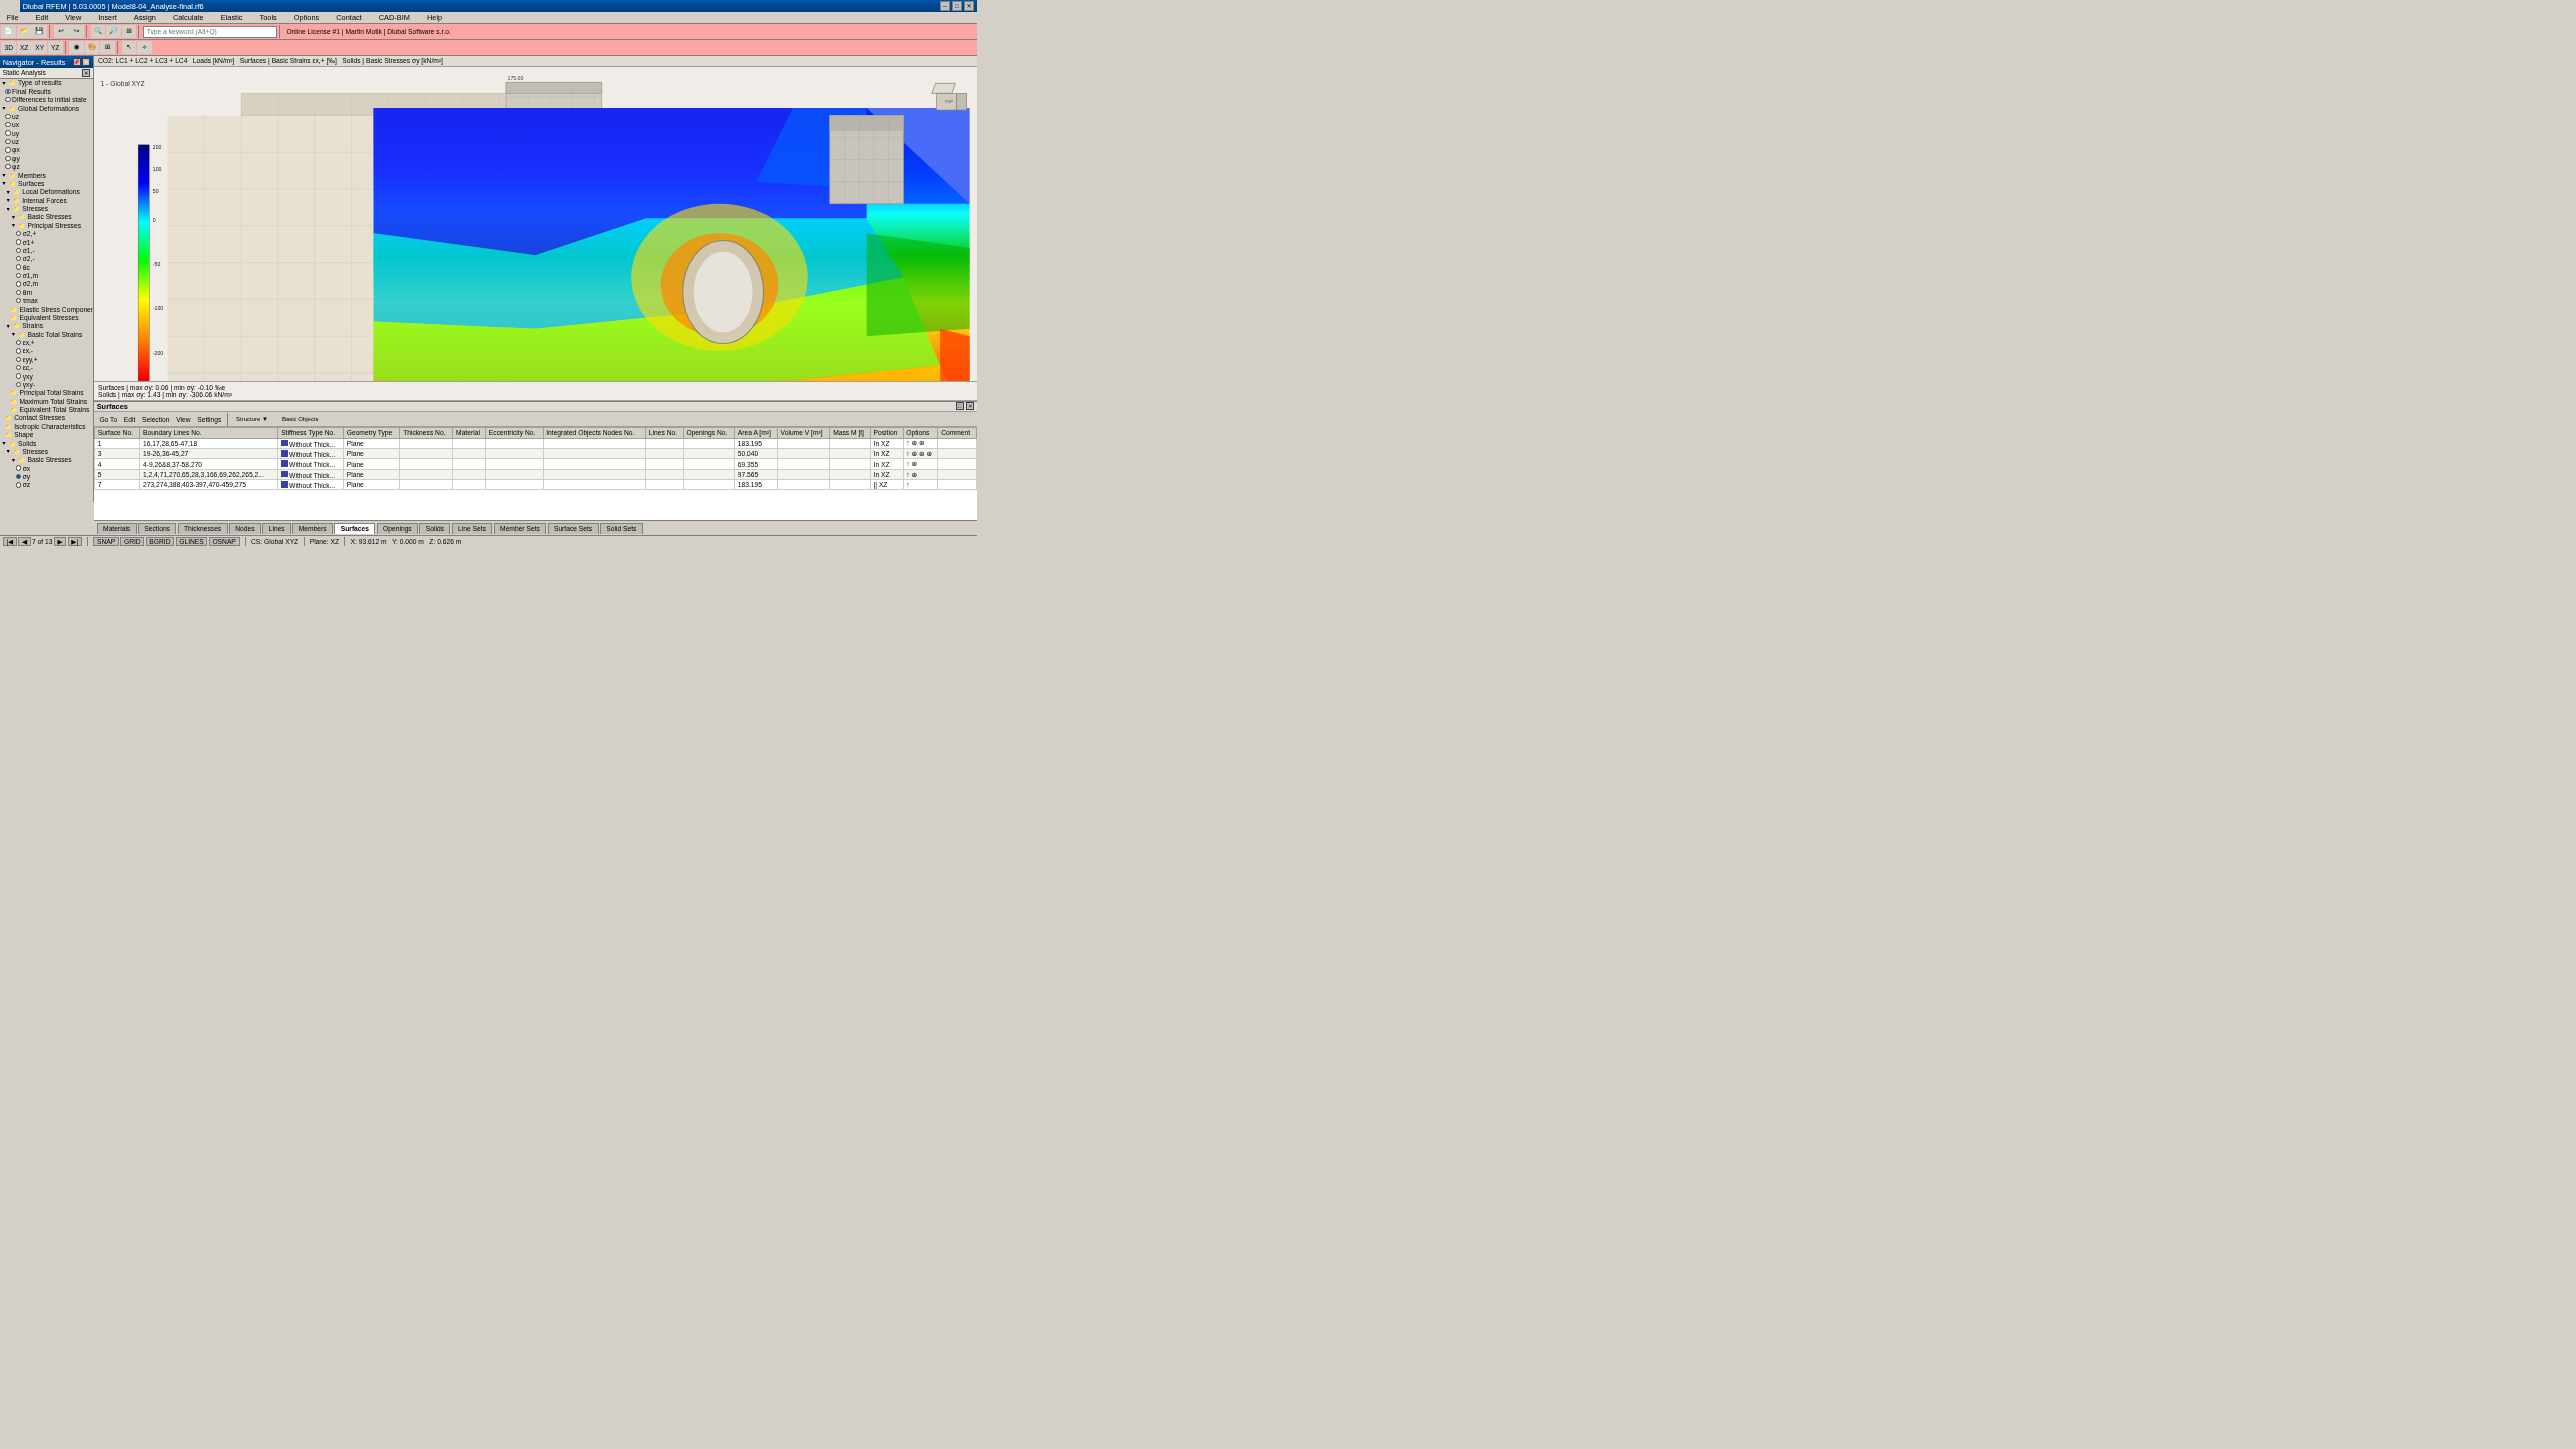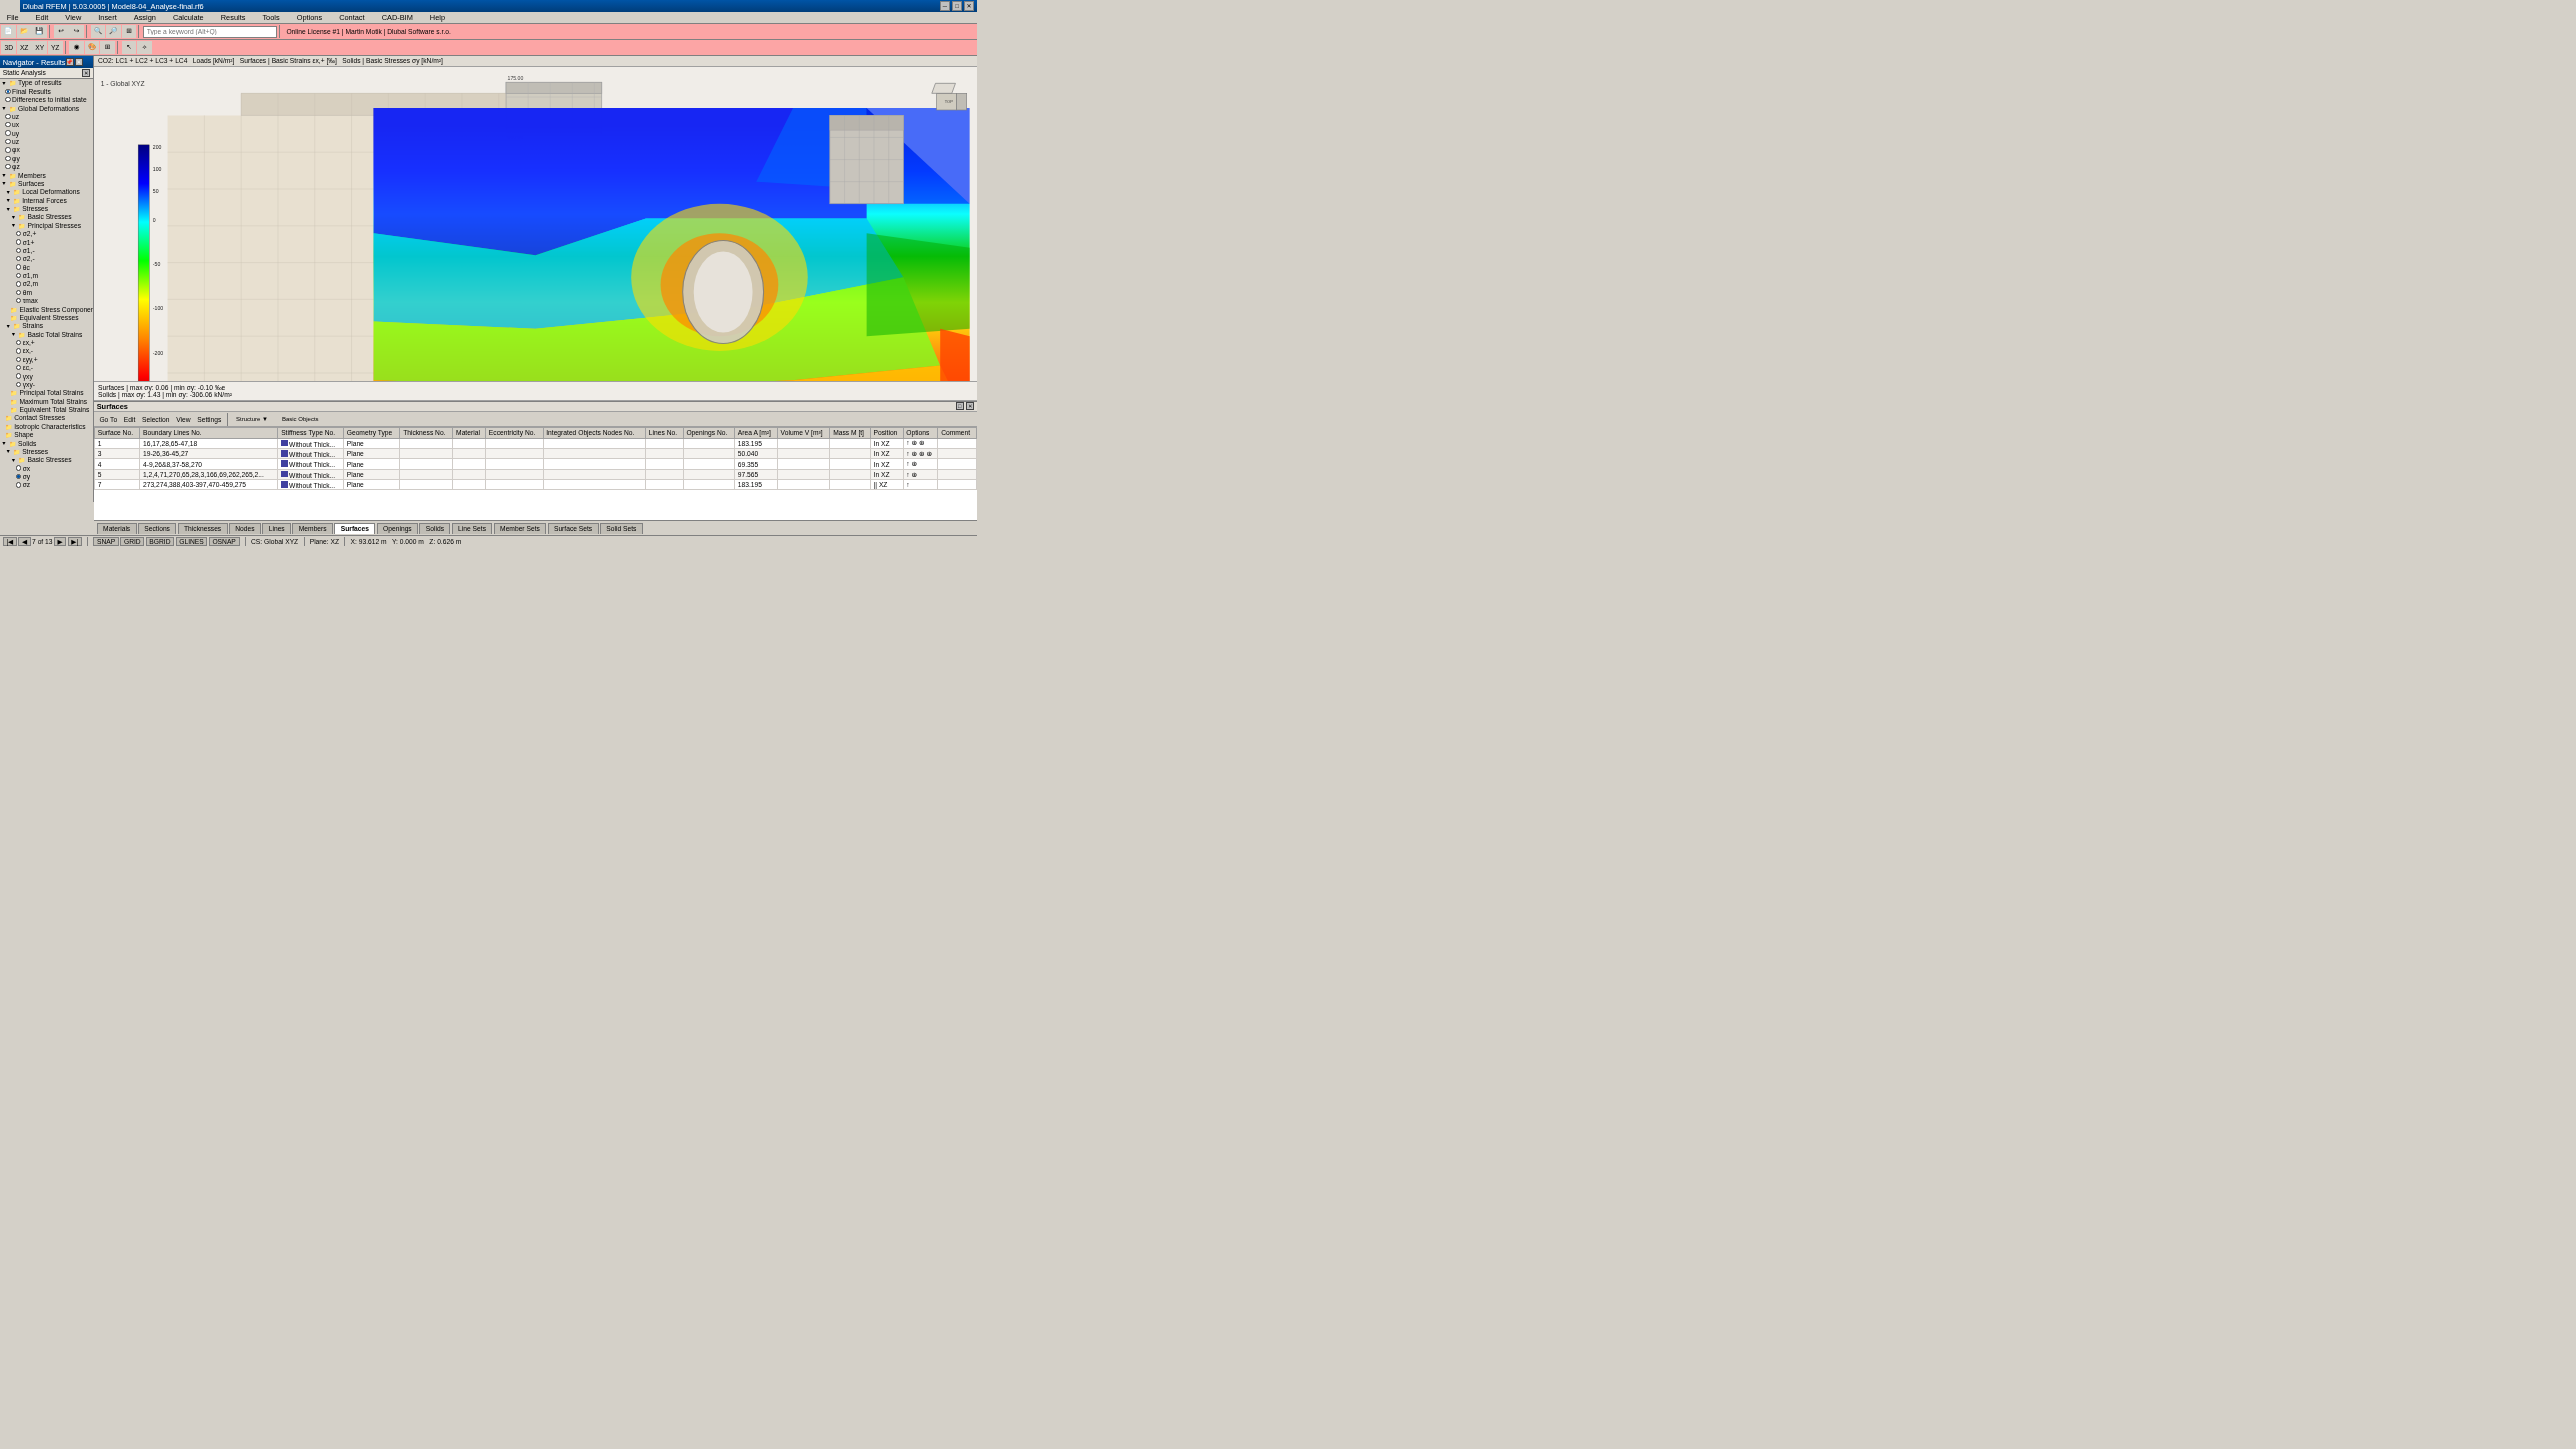--- a/index.html
+++ b/index.html
@@ -97,20 +97,21 @@
       overflow: hidden;
     }
     #navigator-header {
       height: 12px;
       background: linear-gradient(to bottom, #0054a6, #003d7a);
       color: white;
       font-size: 7.4px;
       padding: 1.3px 2.7px;
       display: flex;
       align-items: center;
+      justify-content: space-between;
     }
     #navigator-header-controls { display: flex; gap: 1.3px; }
     .nav-ctrl-btn {
       width: 8px; height: 8px;
       background: #c0c0c0;
       border: 0.7px solid #404040;
       font-size: 5.4px;
       display: flex; align-items: center; justify-content: center;
       cursor: pointer;
     }
@@ -357,21 +358,21 @@
   </div>
 </div>
 
 <div id="menubar">
     <span class="menu-item">File</span>
     <span class="menu-item">Edit</span>
     <span class="menu-item">View</span>
     <span class="menu-item">Insert</span>
     <span class="menu-item">Assign</span>
     <span class="menu-item">Calculate</span>
-    <span class="menu-item">Results</span>
+    <span class="menu-item">Elastic</span>
     <span class="menu-item">Tools</span>
     <span class="menu-item">Options</span>
     <span class="menu-item">Contact</span>
     <span class="menu-item">CAD-BIM</span>
     <span class="menu-item">Help</span>
   </div>
 
 <div id="toolbar1">
   <div class="tb-btn">📄</div>
   <div class="tb-btn">📂</div>

